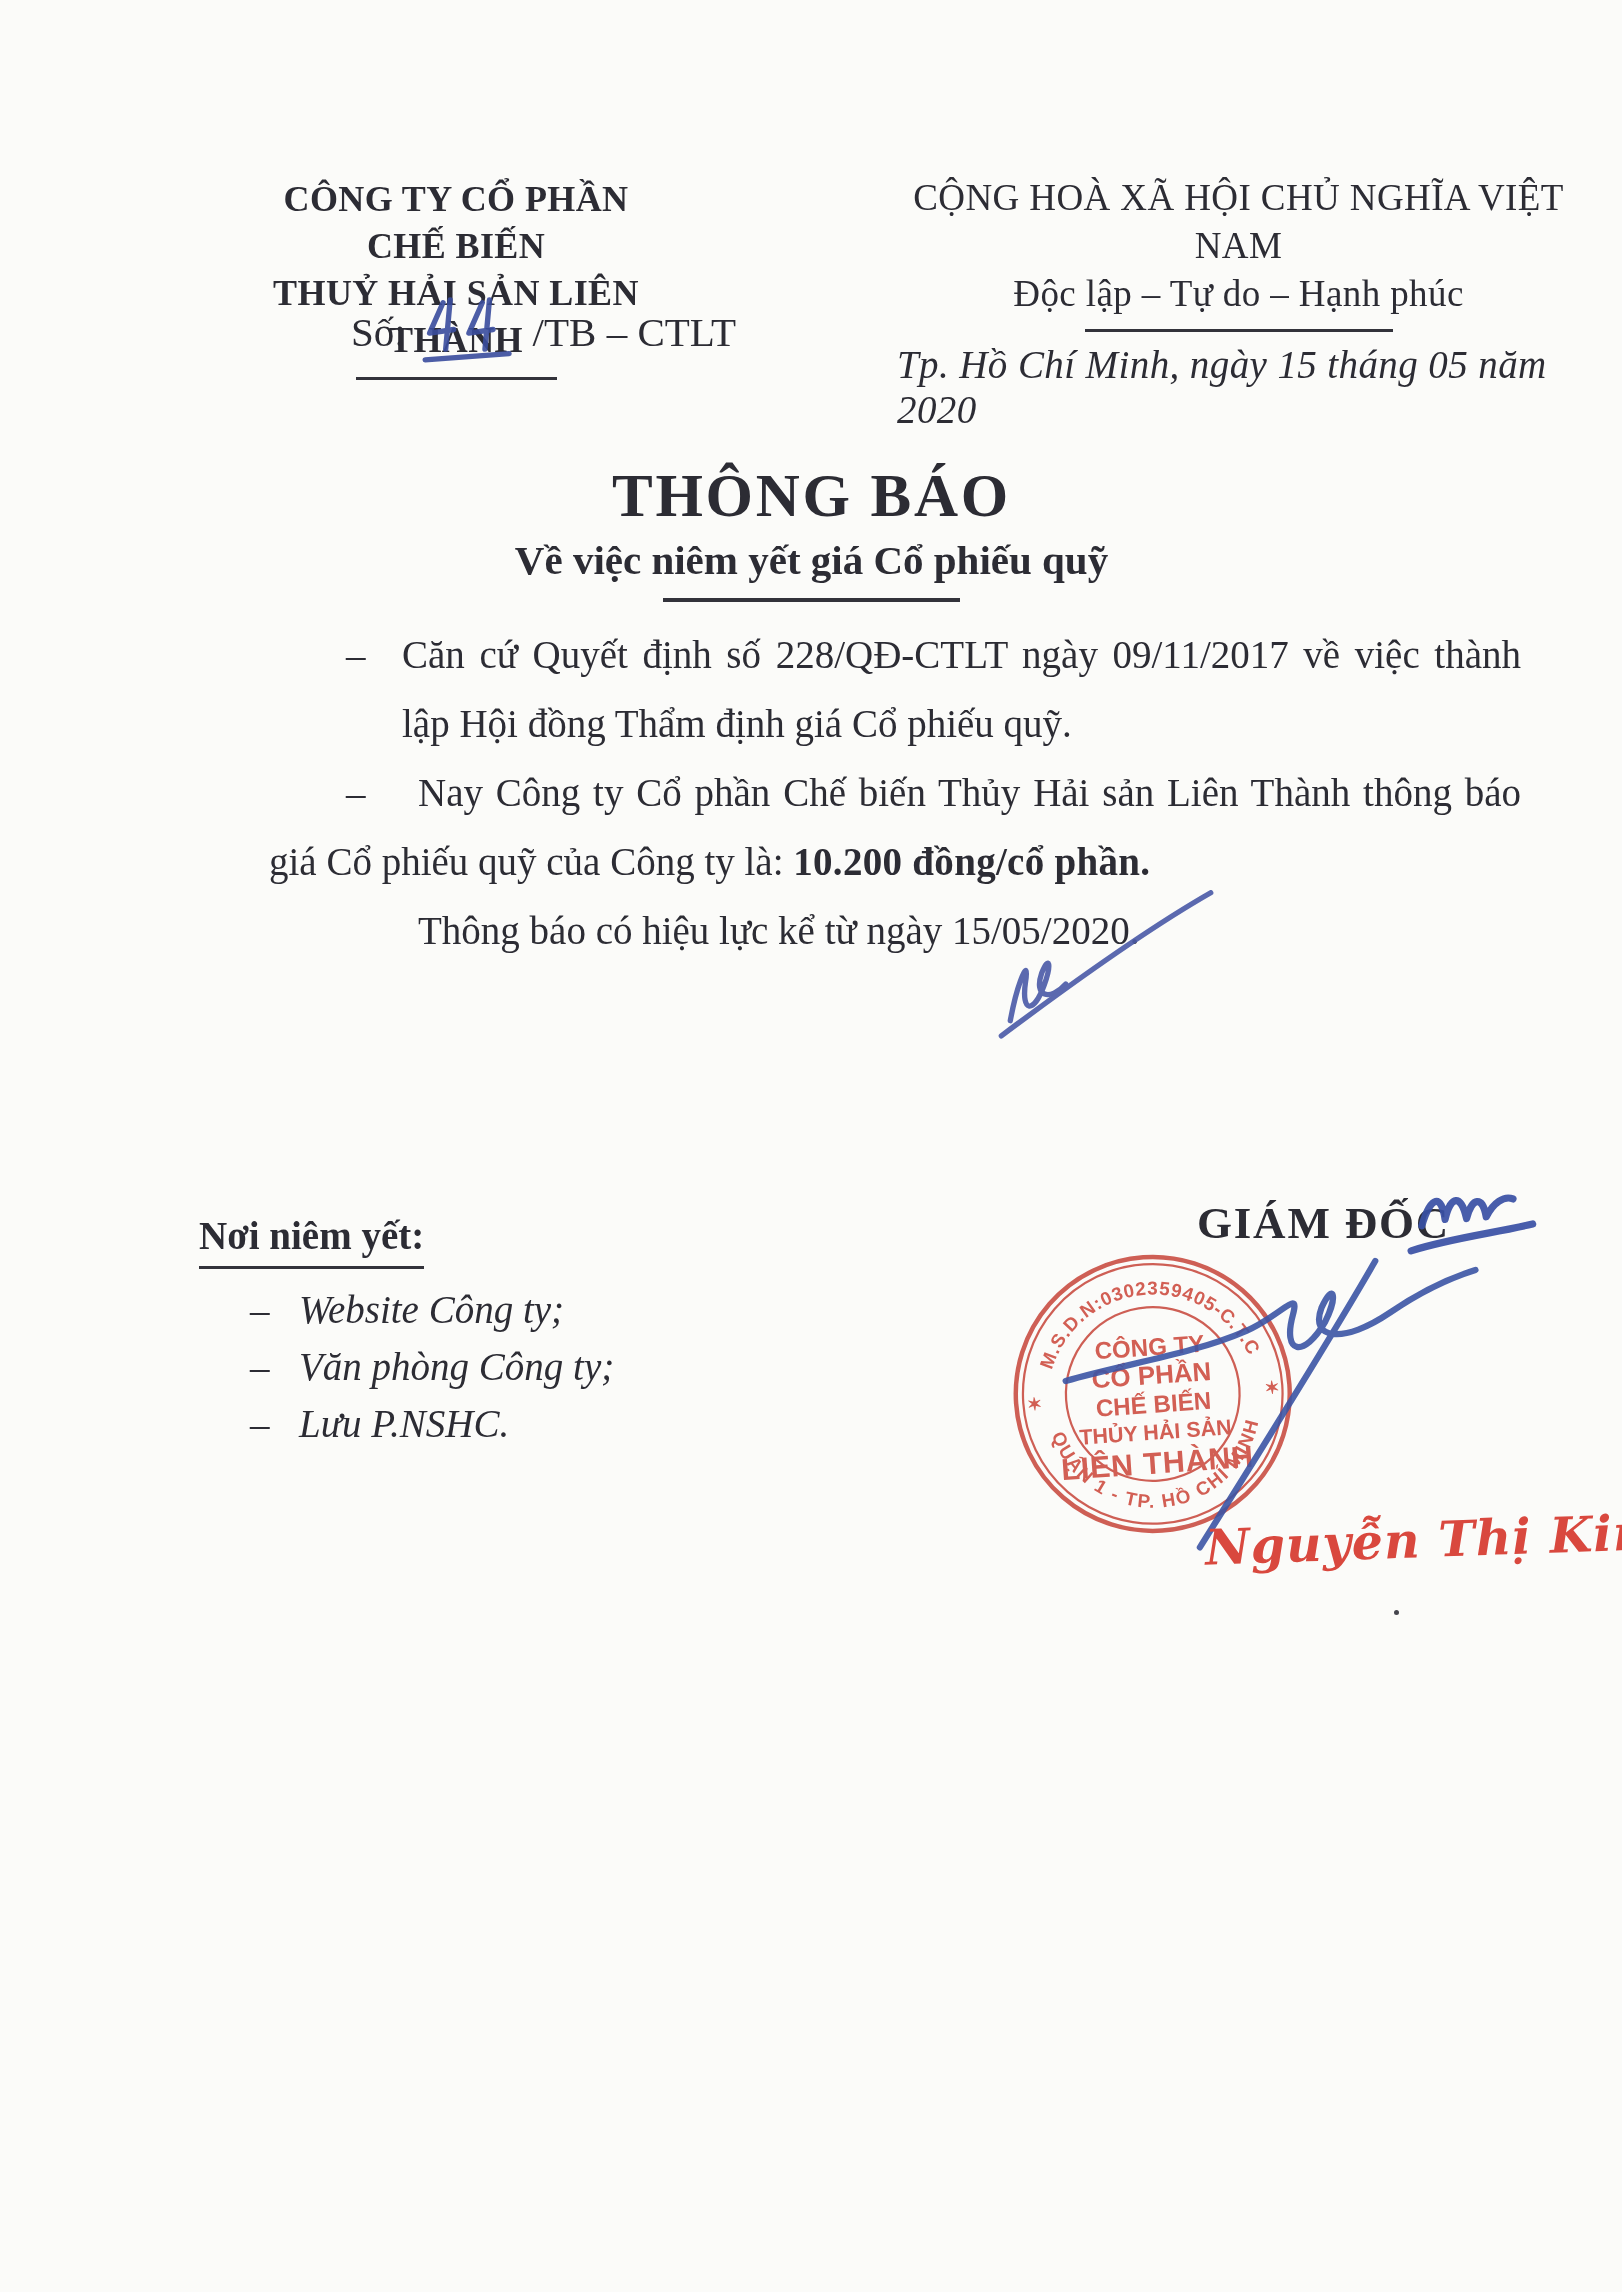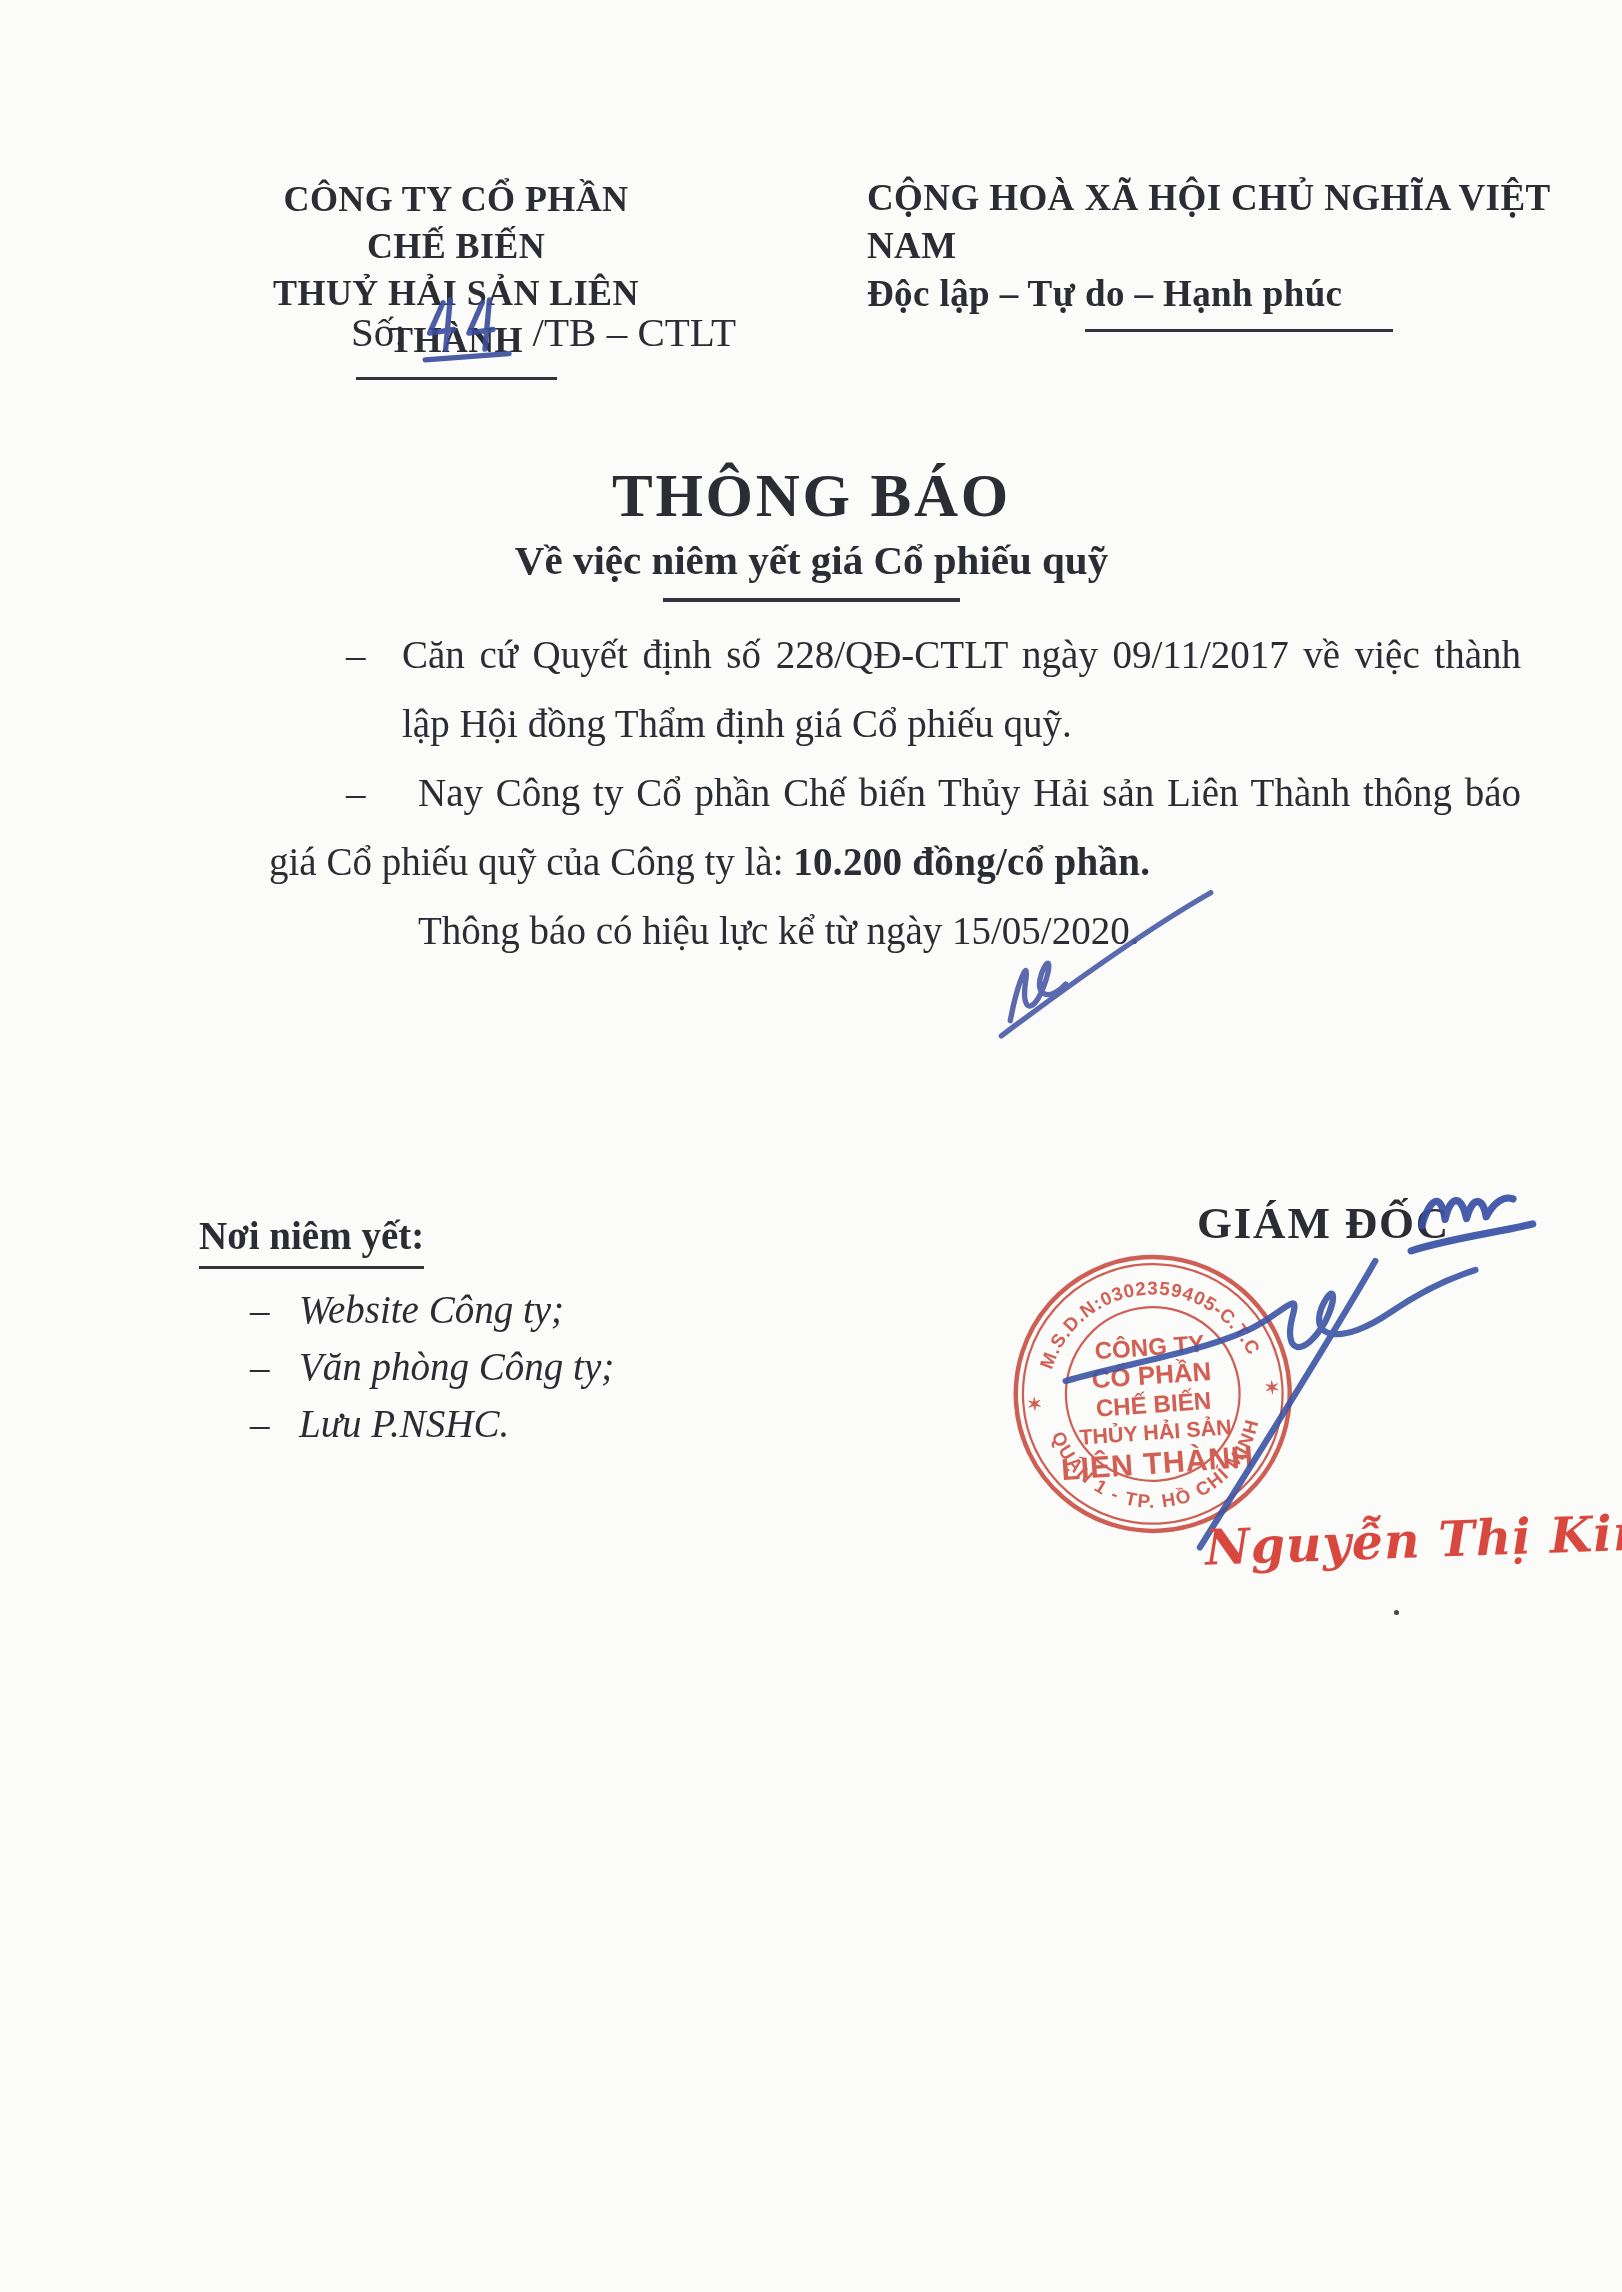--- a/index.html
+++ b/index.html
@@ -15,21 +15,21 @@
   .vh{position:absolute;width:0.9px;height:0.9px;overflow:hidden;clip:rect(0 0 0 0);white-space:nowrap;}
 
   
   .header-left{
     position:absolute;left:241px;top:176px;width:430px;
     text-align:center;font-weight:bold;font-size:36px;line-height:47px;letter-spacing:0.4px;
   }
   .header-left .rule{width:201px;border-top:3.6px solid #33333b;margin:12.5px auto 0;}
   .header-right{
     position:absolute;left:867px;top:174px;width:743px;
-    font-weight:bold;font-size:37px;line-height:48px;letter-spacing:0.4px;
+    text-align:center;font-weight:normal;font-size:37px;line-height:48px;letter-spacing:0.4px;
   }
   .header-right .rule{width:308px;border-top:3.6px solid #33333b;margin:10.7px auto 0;}
 
   
   .ref-line{
     position:absolute;left:351px;top:292px;
     font-size:41px;display:flex;align-items:flex-end;
   }
   .ref-line .hw44{margin:0 9px -10.7px 12.5px;}
   .ref-line .suffix{margin-left:5.4px;}
@@ -106,20 +106,21 @@
           <path d="M 36 9 L 31 64"></path>
           <path d="M 72 12 L 57 46 L 84 42"></path>
           <path d="M 80 9 L 75 64"></path>
           <path d="M 8 76 L 102 69"></path>
         </g>
       </svg>
     </span>
     <span class="suffix">/TB – CTLT</span>
   </div>
 
+  <div class="date-line">Tp. Hồ Chí Minh, ngày 15 tháng 05 năm 2020</div>
 
   <div class="title-block">
     <div class="title">THÔNG BÁO</div>
     <div class="subtitle">Về việc niêm yết giá Cổ phiếu quỹ</div>
     <div class="rule"></div>
   </div>
 
   <div class="content">
     <div class="bullet">
       <span class="dash">–</span>

